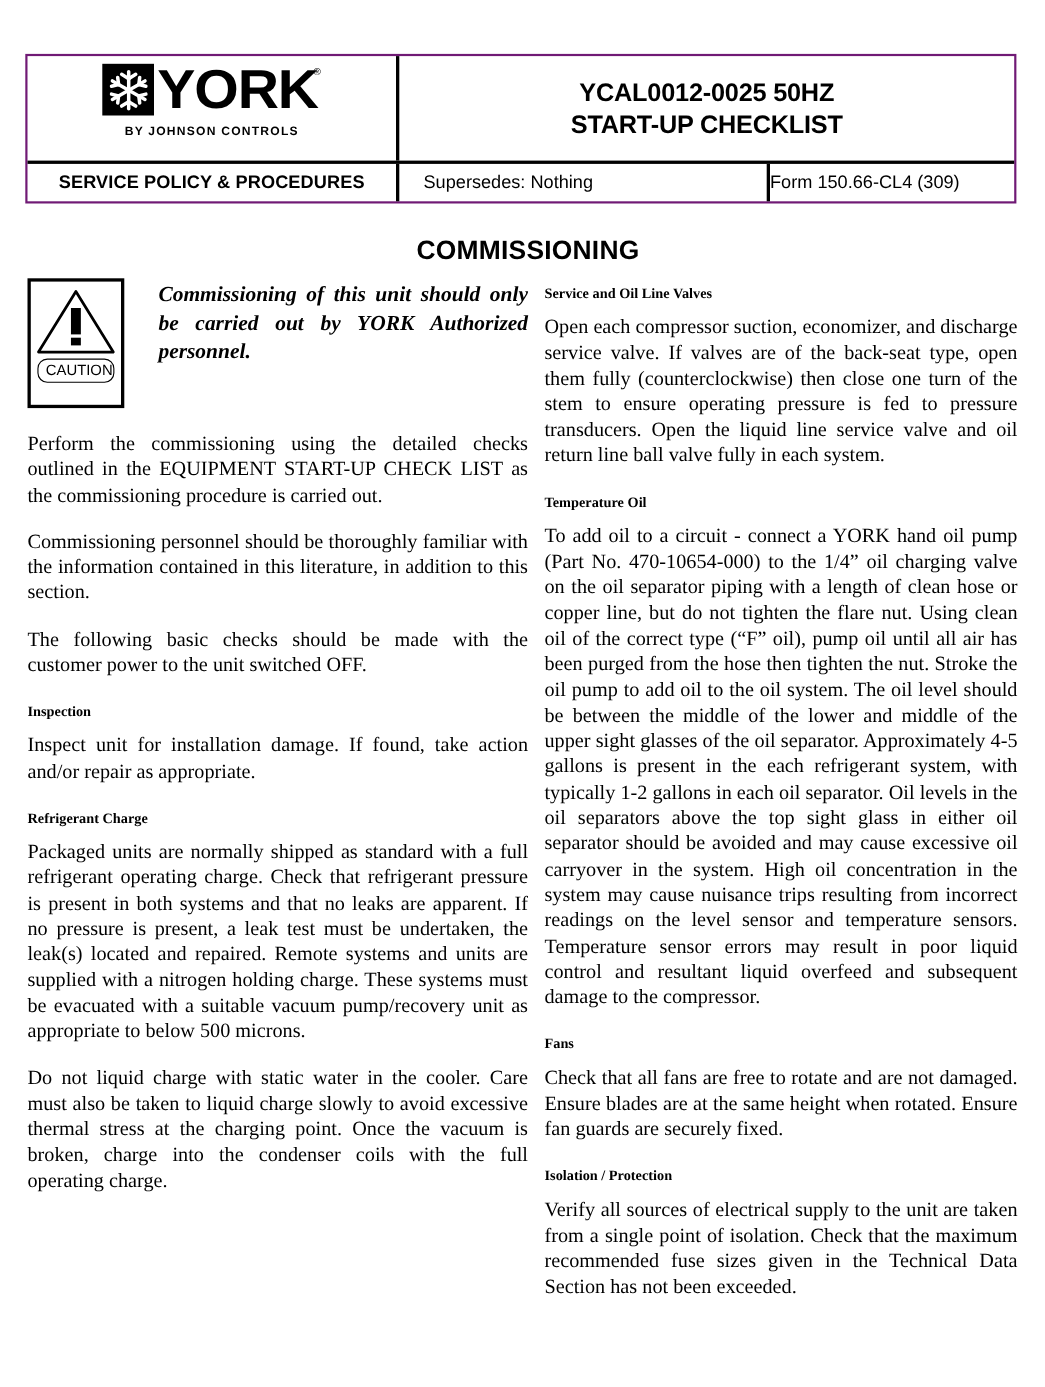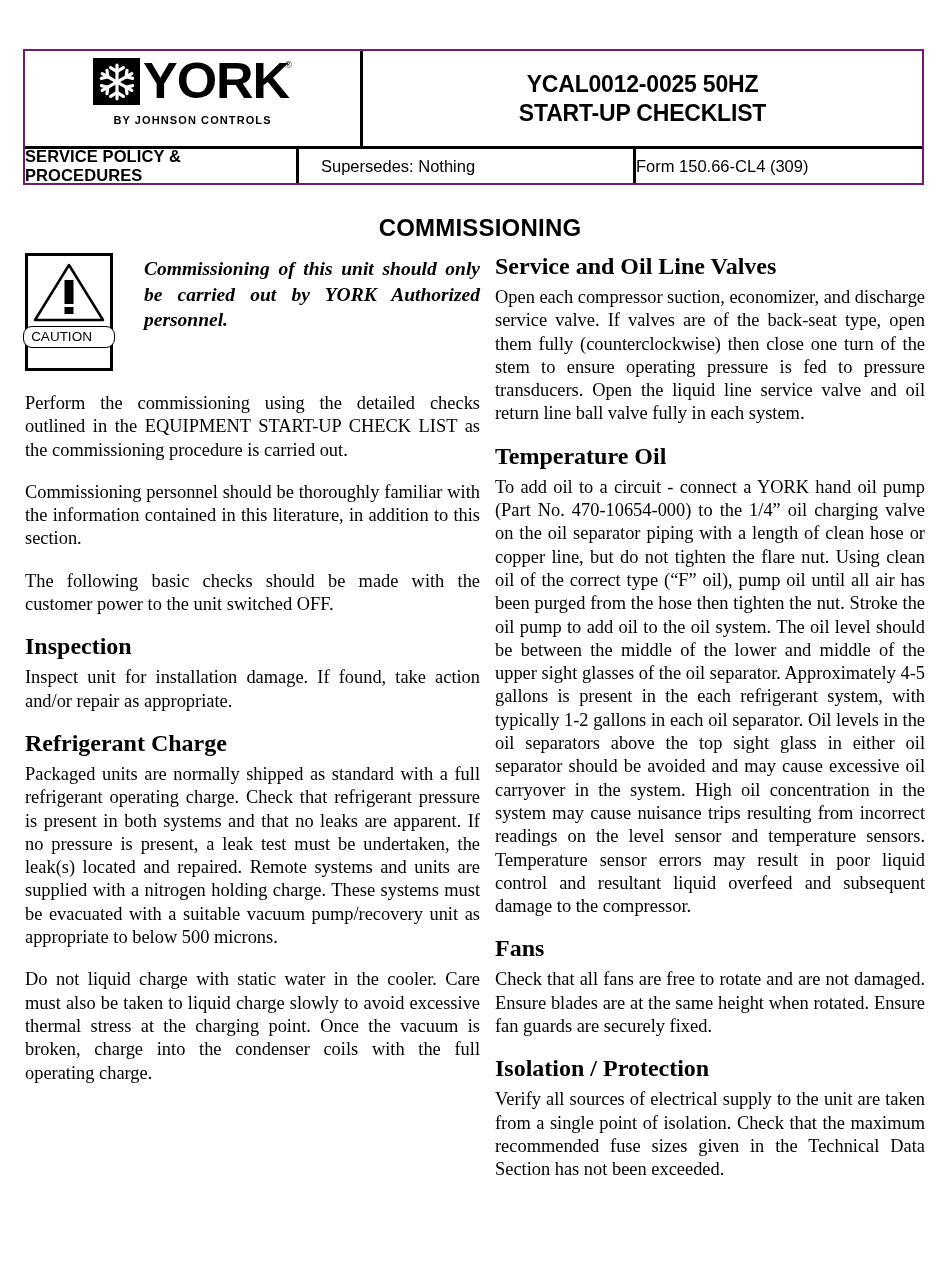--- a/index.html
+++ b/index.html
@@ -104,21 +104,21 @@
     line-height: 29px;
     letter-spacing: -0.2px;
   }
   .header-row-bottom {
     display: flex;
     height: 37px;
     border-top: 3px solid #000;
     box-sizing: border-box;
   }
   .policy-cell {
-    width: 274px;
+    width: 338px;
     box-sizing: border-box;
     border-right: 3px solid #000;
     display: flex;
     align-items: center;
     justify-content: center;
     font-family: "Liberation Sans", sans-serif;
     font-weight: bold;
     font-size: 16.5px;
     letter-spacing: 0.1px;
   }
@@ -185,21 +185,21 @@
     align-items: center;
     justify-content: flex-start;
     padding-top: 5px;
     background: #fff;
   }
   .warn-triangle { display: block; }
   .caution-pill {
     margin-top: 3px;
     border: 1.5px solid #000;
     border-radius: 9px;
-    padding: 2px 22px 3px 7px;
+    padding: 2px 1px 3px 7px;
     font-family: "Liberation Sans", sans-serif;
     font-size: 13.5px;
     line-height: 15px;
     background: #fff;
   }
   .caution-text {
     flex: 1 1 auto;
     margin-left: 31px;
     font-family: "Liberation Serif", serif;
     font-weight: bold;
@@ -225,21 +225,21 @@
     font-family: "Liberation Sans", sans-serif;
     font-weight: bold;
     font-size: 20.5px;
     line-height: 26px;
     letter-spacing: -0.1px;
   }
   h3.minor {
     margin: 0 0 8px 0;
     font-family: "Liberation Serif", serif;
     font-weight: bold;
-    font-size: 24px;
+    font-size: 13px;
     line-height: 23px;
   }
   .gap-lg { height: 21px; }
 </style>
 </head>
 <body>
 
 <div class="page">
 
   <div class="header-block">

